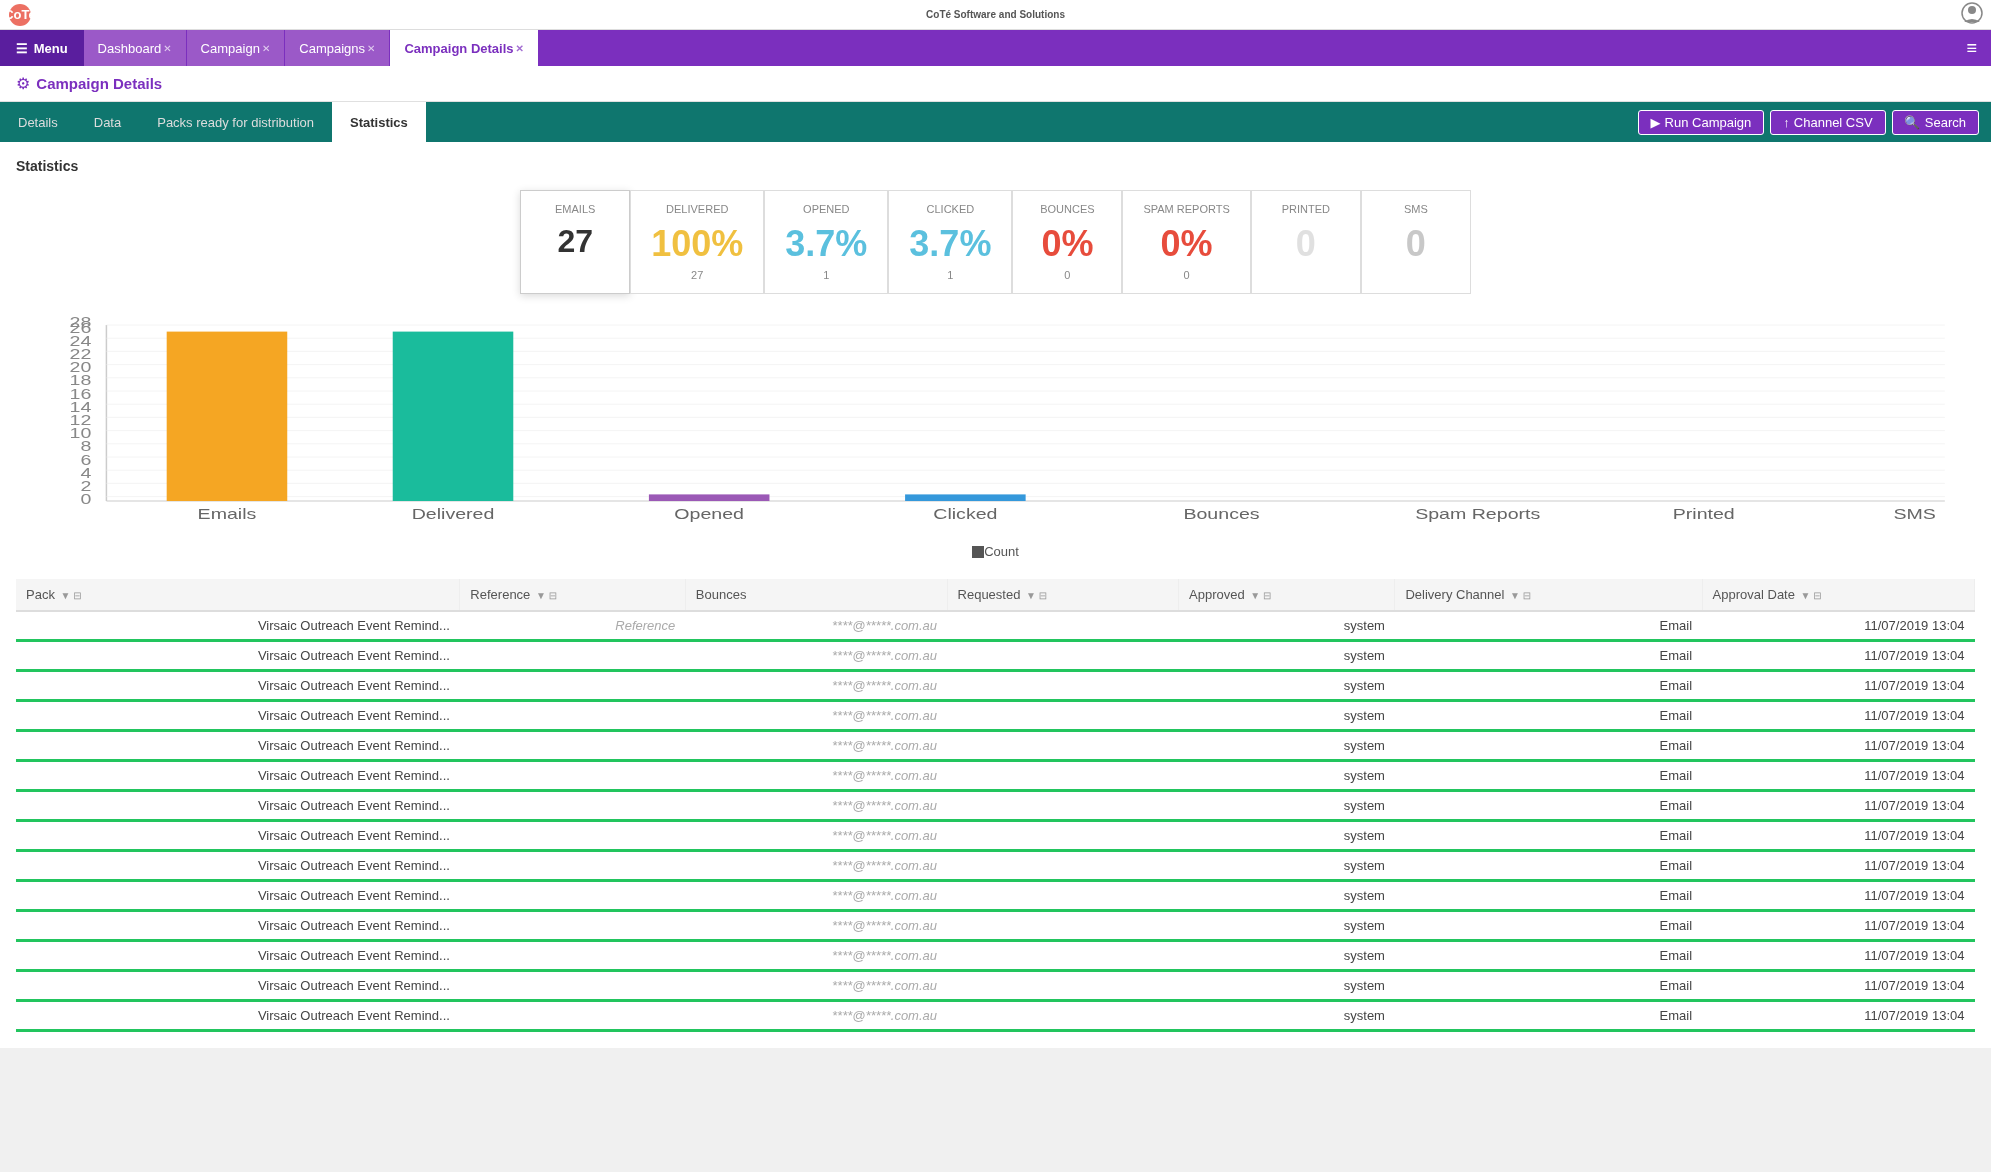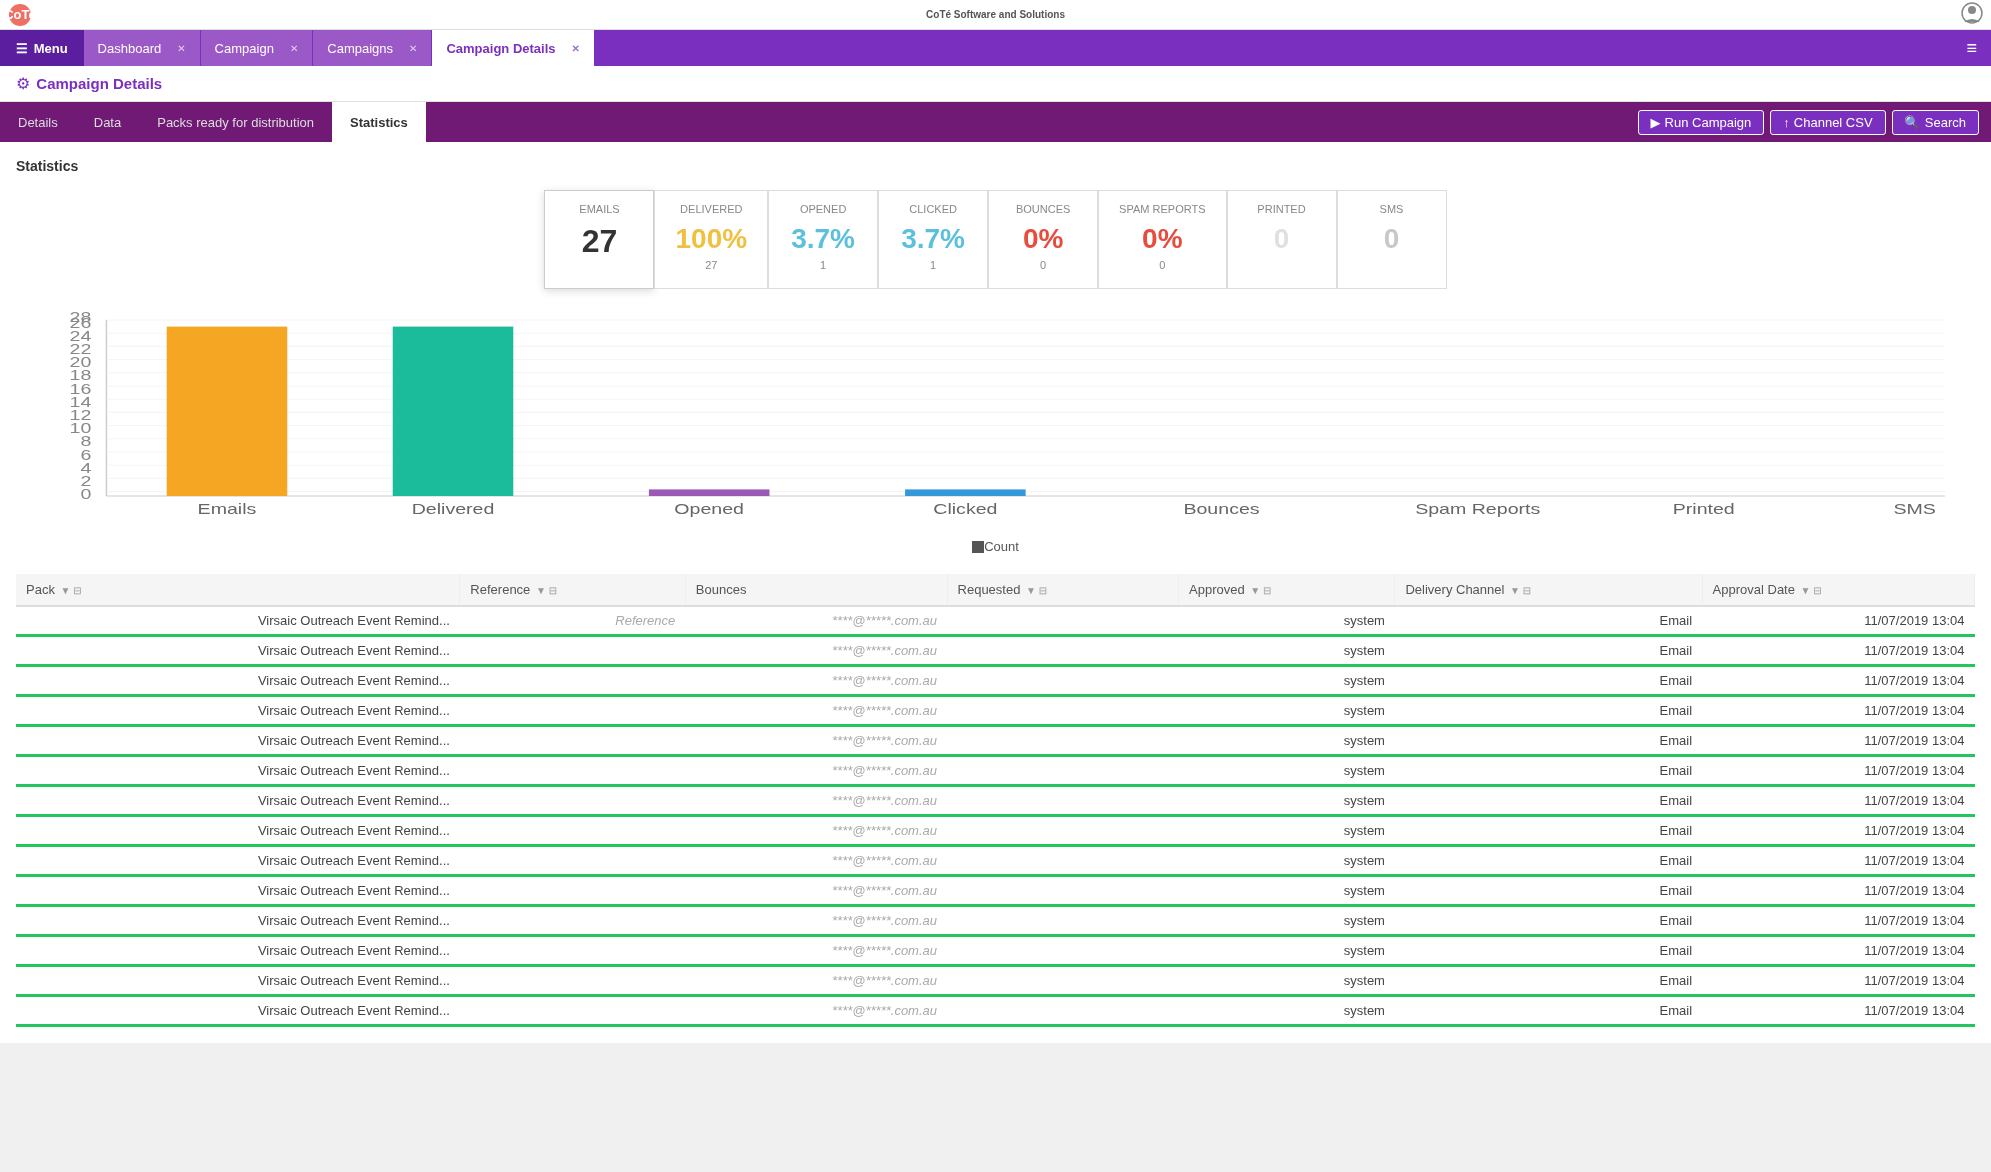--- a/index.html
+++ b/index.html
@@ -40,21 +40,21 @@
       font-weight: bold;
     }
     .nav-tabs { display: flex; align-items: center; flex: 1; }
     .nav-tab {
       background: #9b59c8;
       color: #fff;
       padding: 0 14px;
       height: 36px;
       display: flex;
       align-items: center;
-      gap: 16px;
+      gap: 2px;
       cursor: pointer;
       border-right: 1px solid #7b2fbe;
       font-size: 12px;
     }
     .nav-tab.active {
       background: #fff;
       color: #7b2fbe;
       font-weight: bold;
     }
     .nav-tab .close-x { font-size: 10px; opacity: 0.7; }
@@ -73,21 +73,21 @@
       border-bottom: 1px solid #e0e0e0;
       display: flex;
       align-items: center;
       gap: 6px;
     }
     .page-header-icon { color: #7b2fbe; font-size: 16px; }
     .page-header-title { color: #7b2fbe; font-size: 15px; font-weight: bold; }
 
     
     .content-tabs {
-      background: #701a75;
+      background: #0f766e;
       display: flex;
       align-items: center;
       justify-content: space-between;
       padding: 6px 0;
       height: 40px;
     }
     .content-tabs-left { display: flex; }
     .content-tab {
       background: transparent;
       color: #ddd;
@@ -149,21 +149,21 @@
       padding: 12px 20px;
       text-align: center;
       min-width: 110px;
       background: #fff;
     }
     .stat-card.emails-card {
       box-shadow: 0 2px 8px rgba(0,0,0,0.15);
       border: 1px solid #ccc;
     }
     .stat-label { font-size: 11px; color: #888; margin-bottom: 8px; text-transform: uppercase; }
-    .stat-value { font-size: 28px; font-weight: bold; color: #333; }
+    .stat-value { font-size: 36px; font-weight: bold; color: #333; }
     .stat-value.delivered { color: #f0c040; }
     .stat-value.opened { color: #5bc0de; }
     .stat-value.clicked { color: #5bc0de; }
     .stat-value.bounces { color: #e74c3c; }
     .stat-value.spam { color: #e74c3c; }
     .stat-value.printed { color: #e0e0e0; }
     .stat-value.sms-val { color: #c8c8c8; }
     .stat-sub { font-size: 11px; color: #888; margin-top: 4px; }
 
     

